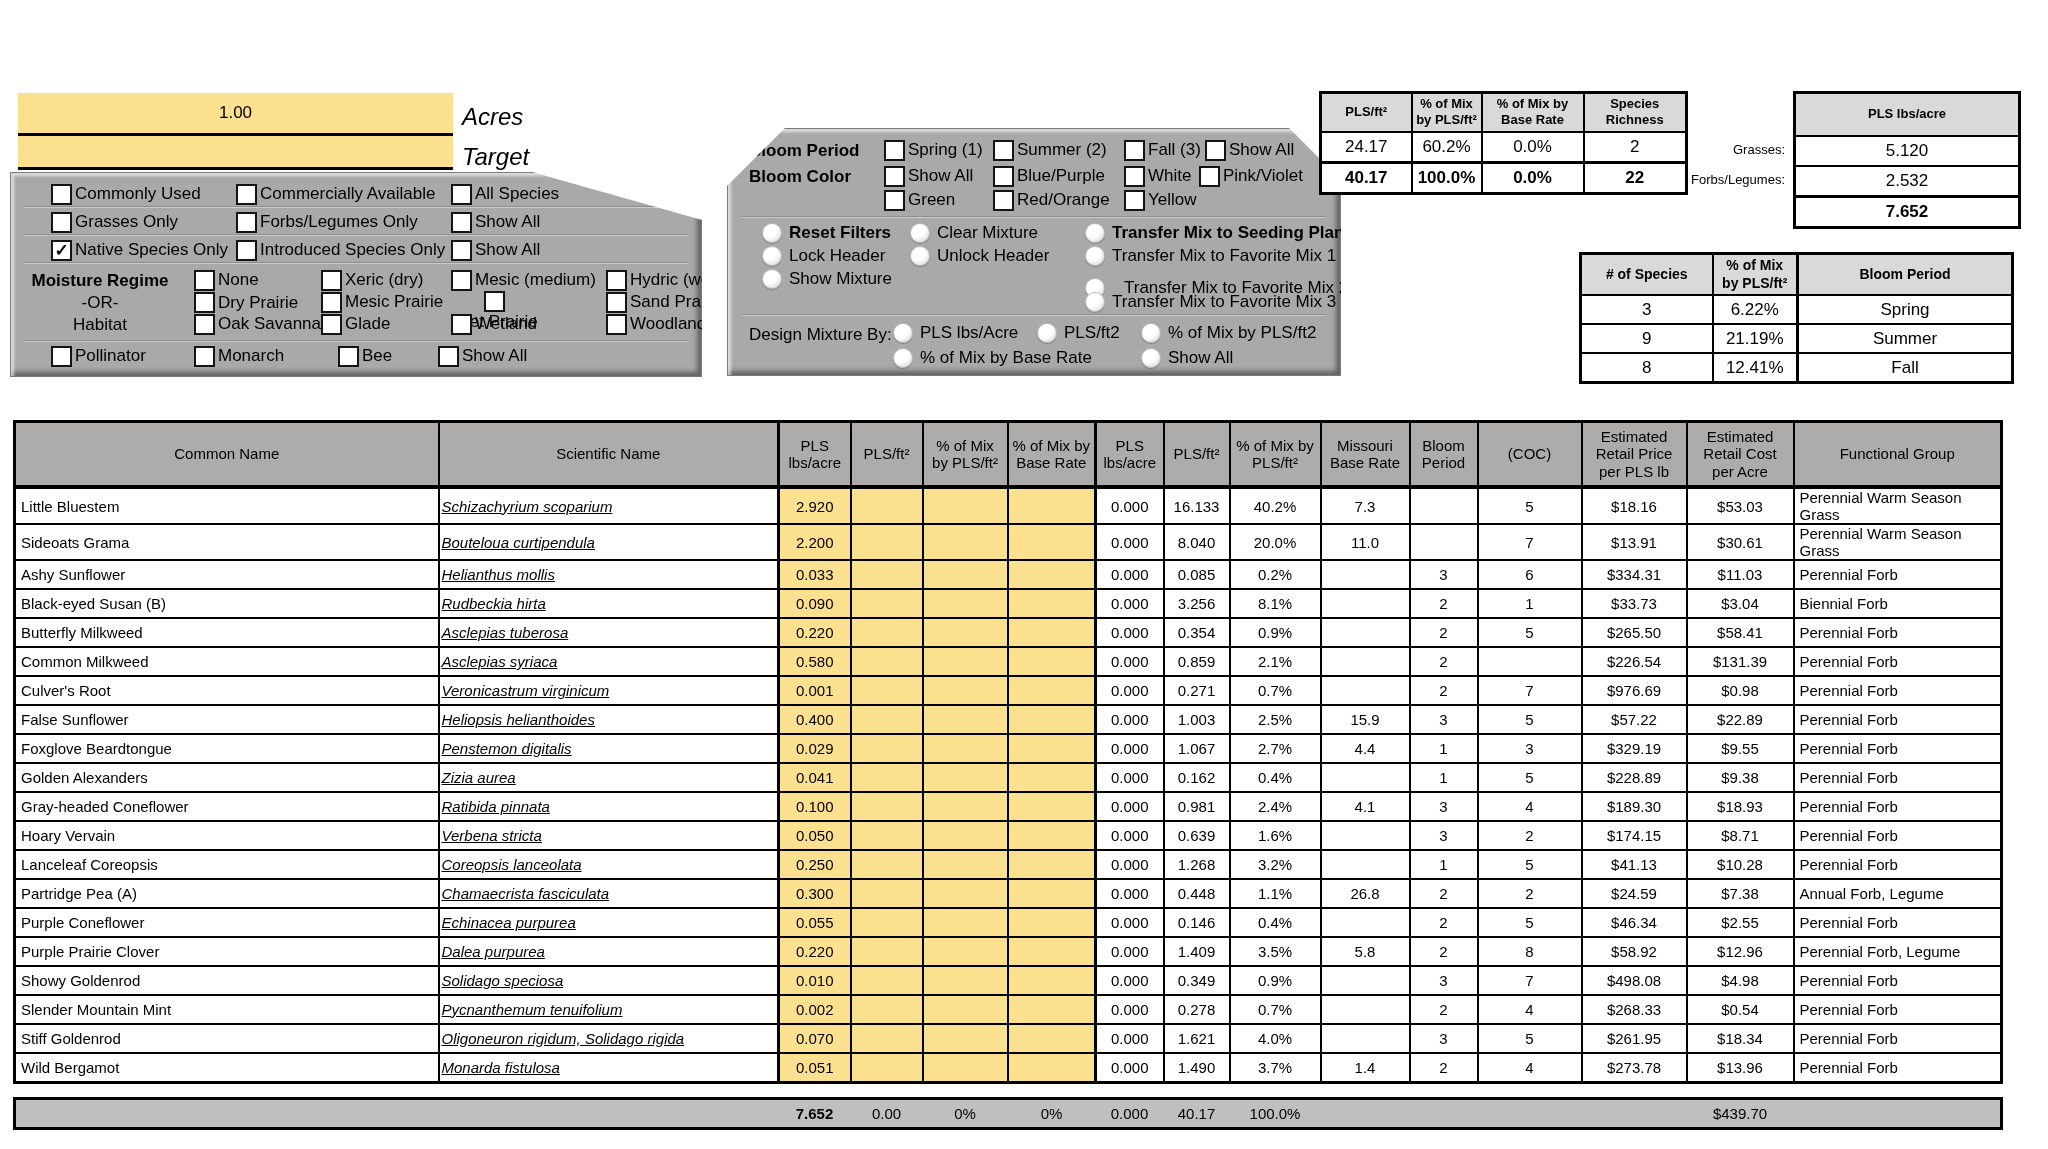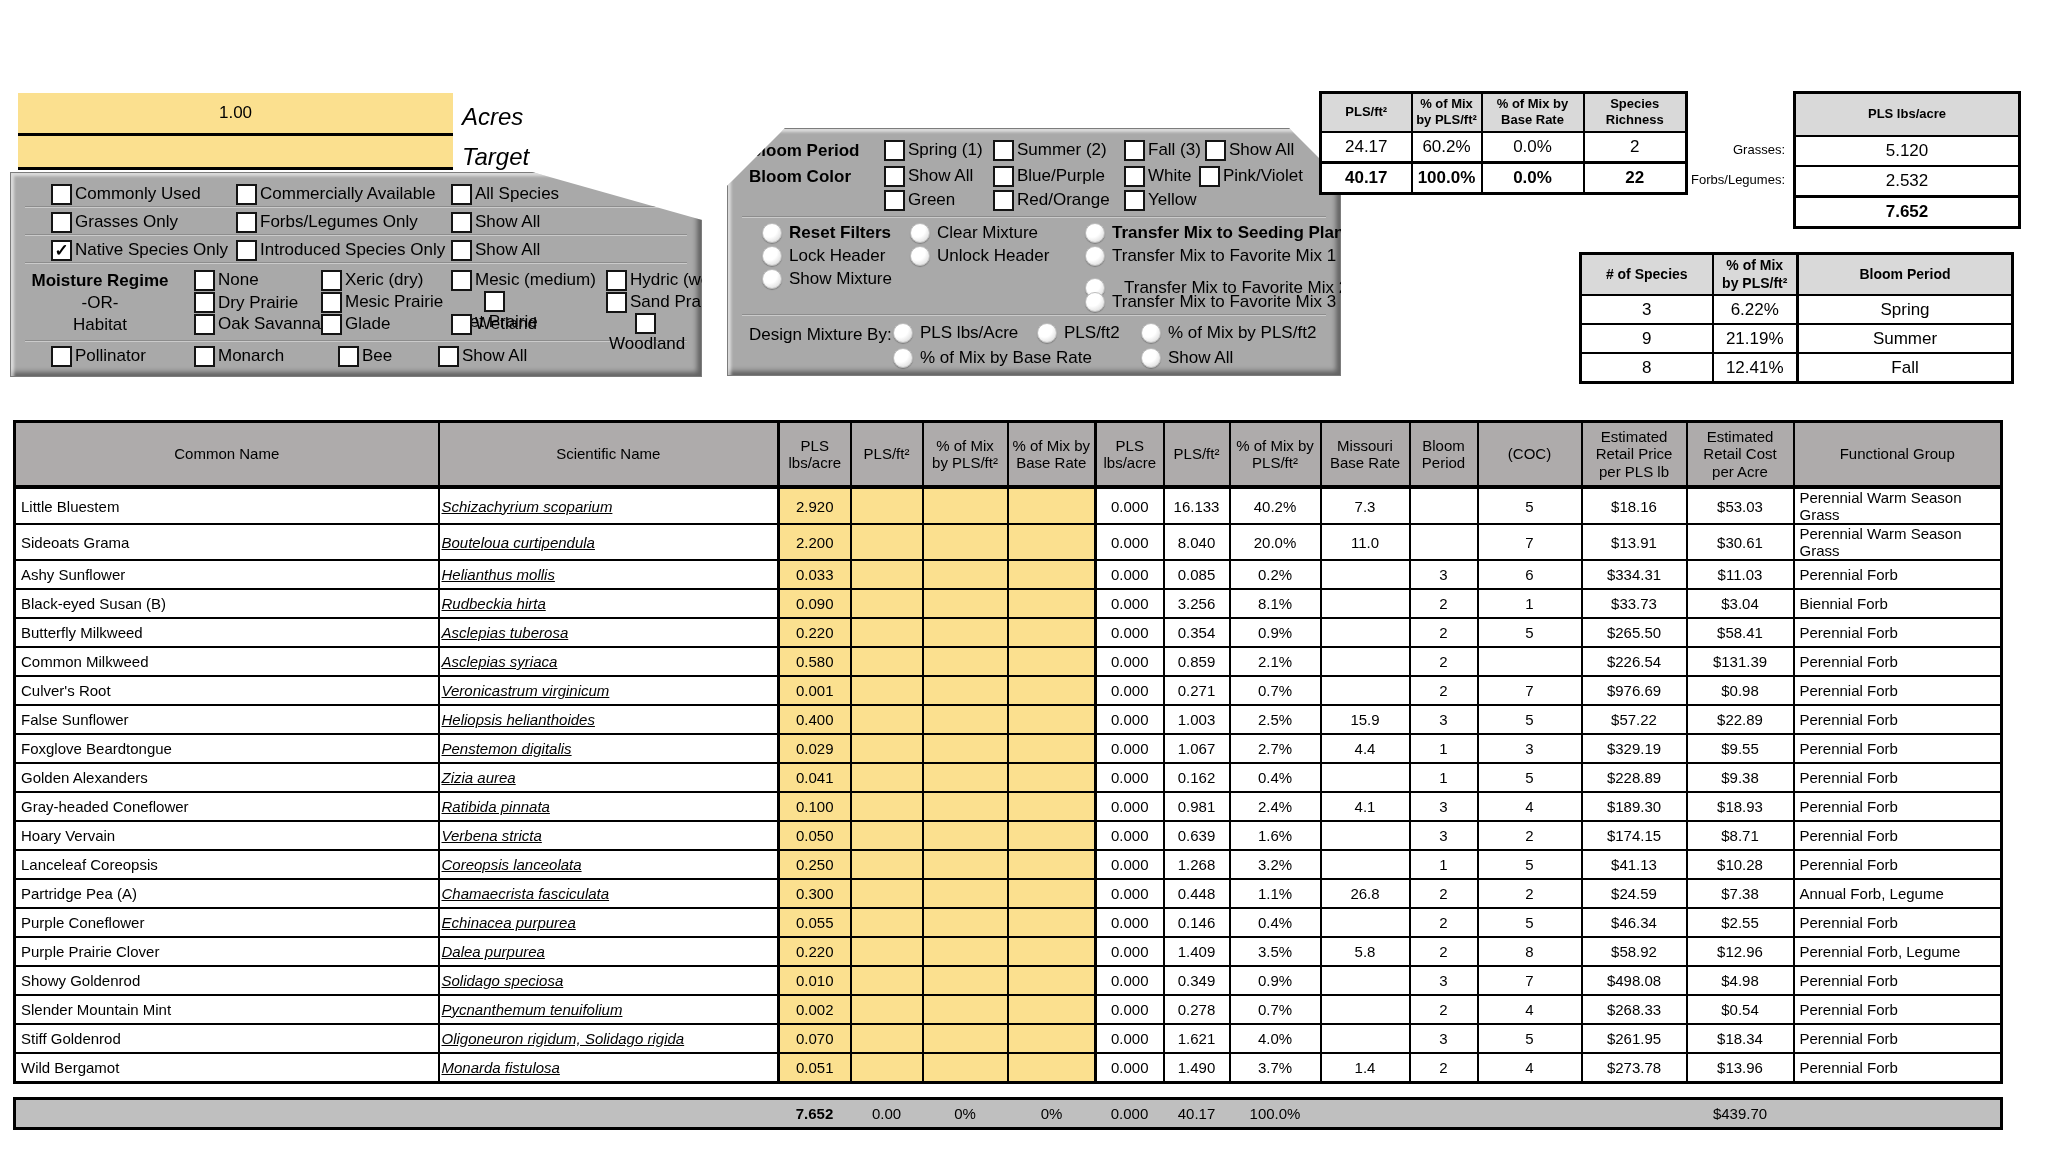--- a/index.html
+++ b/index.html
@@ -174,21 +174,21 @@
           <span class="cbl">Oak Savanna</span>
         </span>
         <span class="cbi" style="left: 310px;">
           <span class="cb"></span>
           <span class="cbl">Glade</span>
         </span>
         <span class="cbi" style="left: 440px;">
           <span class="cb"></span>
           <span class="cbl">Wetland</span>
         </span>
-        <span class="cbi" style="left: 595px; flex-direction: column;">
+        <span class="cbi" style="left: 595px;">
           <span class="cb"></span>
           <span class="cbl">Woodland</span>
         </span>
       </div>
 
     <div class="prow" style="top:172px;">
         <span class="cbi" style="left: 40px;">
           <span class="cb"></span>
           <span class="cbl">Pollinator</span>
         </span>

